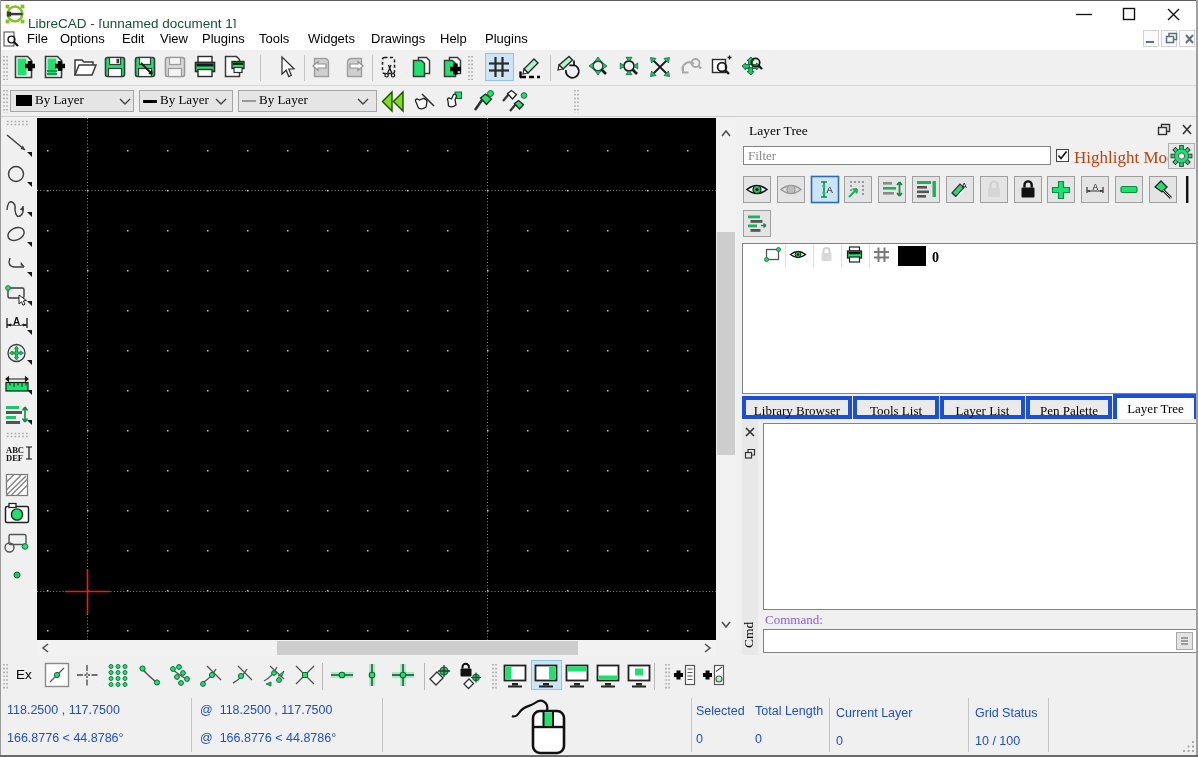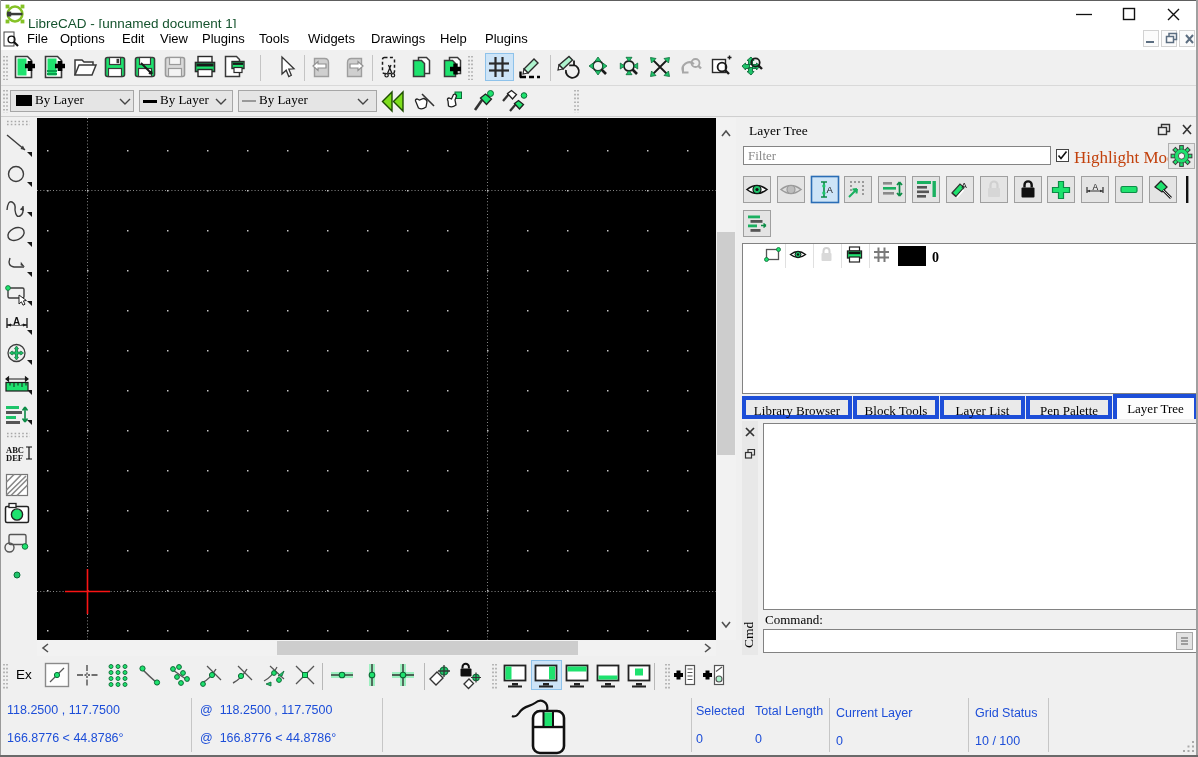--- a/index.html
+++ b/index.html
@@ -602,35 +602,35 @@
     <line x1="5.5" y1="1.5" x2="5.5" y2="16"></line>
       <line x1="11.5" y1="1.5" x2="11.5" y2="16"></line>
     <line x1="1" y1="6" x2="16" y2="6"></line>
       <line x1="1" y1="11.5" x2="16" y2="11.5"></line>
   </g>
   <rect x="156" y="3" width="28" height="20" fill="#000"></rect>
   <text x="190" y="19" font-family="Liberation Serif" font-size="14" font-weight="bold" fill="#000">0</text>
 </svg>
 
 <div class="tab" style="left:742px;width:110px;">Library Browser</div>
-<div class="tab" style="left:853px;width:86px;">Block Tools</div>
+<div class="tab" style="left:853px;width:86px;">Tools List</div>
 <div class="tab" style="left:940px;width:85px;">Layer List</div>
 <div class="tab" style="left:1026px;width:86px;">Pen Palette</div>
 <div class="tab" style="left:1113px;top:394px;height:25px;width:85px;background:#fdfdfd;border-bottom:none;">Layer Tree</div>
 
 <div class="abs" id="cmdpanel" style="left:736px;top:420px;width:462px;height:238px;background:#f0f0f0;"></div>
 <div class="abs" style="left:742px;top:421px;width:16px;height:234px;background:#e8e8e8;"></div>
 <svg class="abs" style="left:742px;top:424px;" width="16" height="44" viewBox="0 0 16 44">
   <path d="M4 4 l8 8 M12 4 l-8 8" stroke="#333" stroke-width="1.7"></path>
   <rect x="3.5" y="28.5" width="6" height="5.5" fill="none" stroke="#333" stroke-width="1.2"></rect>
   <path d="M6 28.5 V25.5 H12.5 V31 H9.5" fill="none" stroke="#333" stroke-width="1.2"></path>
 </svg>
 <div class="abs mono" style="left:741px;top:648px;font-size:13.5px;color:#000;transform:rotate(-90deg);transform-origin:0 0;">Cmd</div>
 <div class="abs" style="left:763px;top:423px;width:434px;height:187px;background:#fff;border:1px solid #828282;box-sizing:border-box;"></div>
-<div class="abs mono" style="left:765px;top:612px;font-size:13px;color:#000000;">Command:</div>
+<div class="abs mono" style="left:765px;top:612px;font-size:13px;color:#8b5cf6;">Command:</div>
 <div class="abs" style="left:763px;top:629px;width:434px;height:24px;background:#fff;border:1px solid #828282;box-sizing:border-box;"></div>
 <div class="abs" style="left:1176px;top:632px;width:17px;height:18px;background:#e3e3e3;border:1px solid #a8a8a8;box-sizing:border-box;"></div>
 <svg class="abs" style="left:1176px;top:632px;" width="17" height="18" viewBox="0 0 17 18">
   <path d="M5 6 h7 M5 9 h7 M5 12 h7" stroke="#888" stroke-width="1.4"></path>
 </svg>
 
 <div class="abs" id="snapbar" style="left:0;top:658px;width:1198px;height:36px;background:#f0f0f0;"></div>
 <div class="abs" style="left:531px;top:660px;width:31px;height:30px;background:#cde4f7;border:1px solid #8ec2ea;box-sizing:border-box;"></div>
 <div class="abs" style="left:16px;top:667px;font-size:13.5px;color:#000;">Ex</div>
 <svg class="abs" style="left:0;top:658px;" width="740" height="36" viewBox="0 0 740 36">

